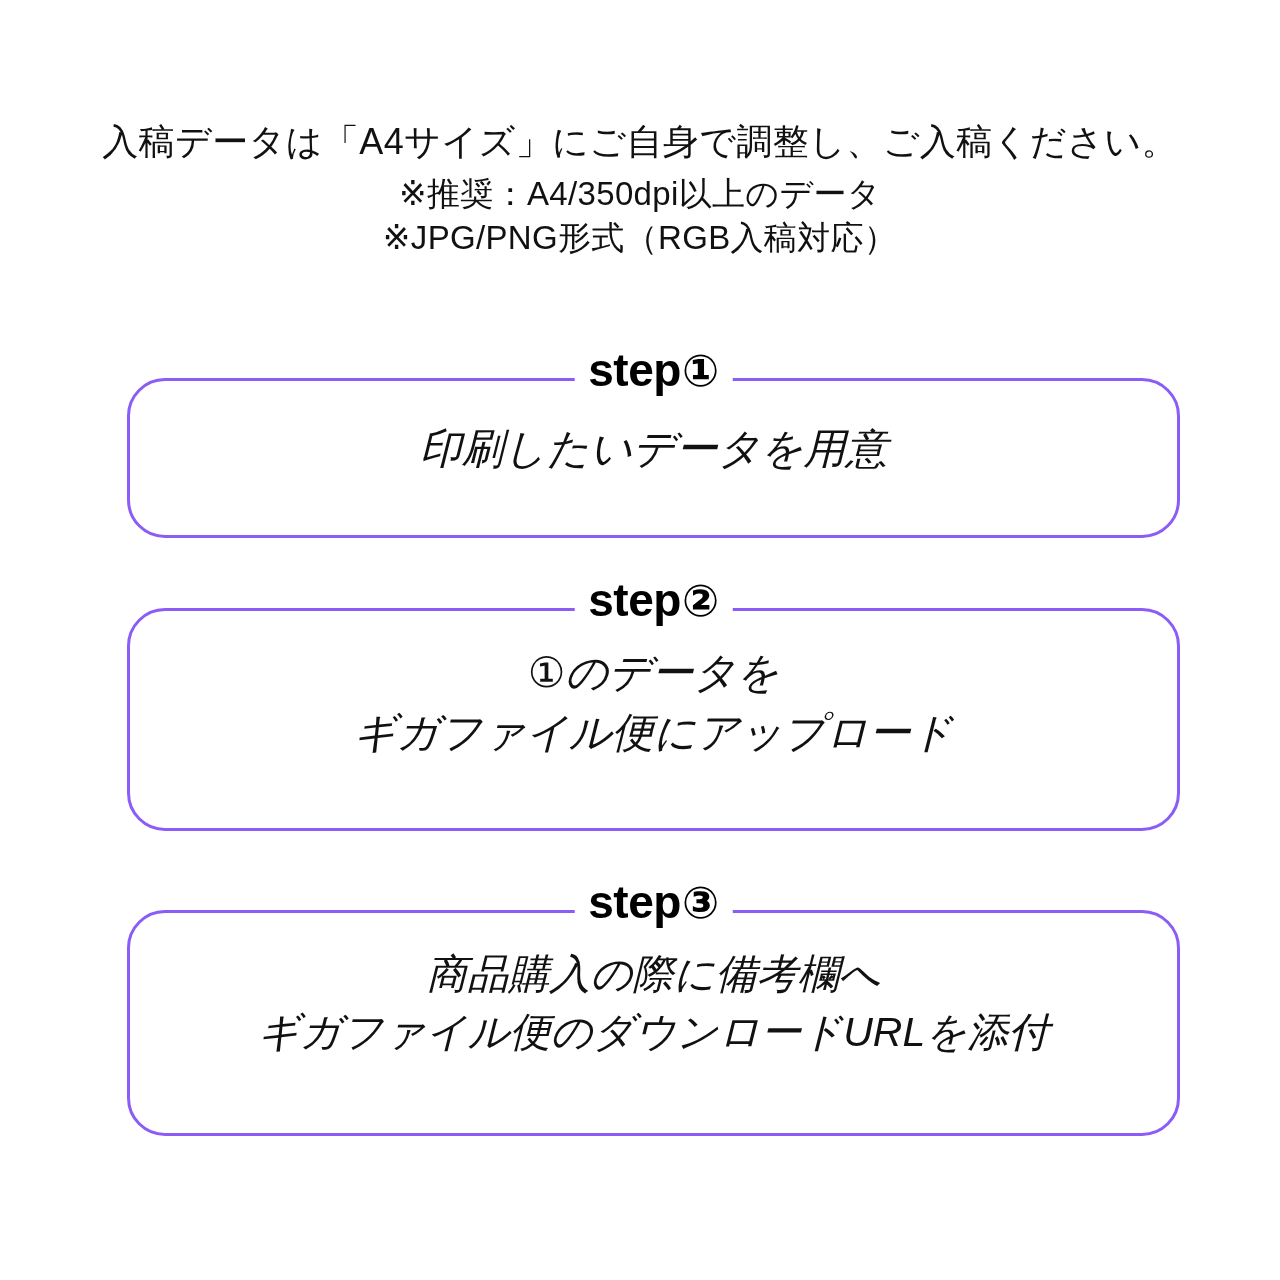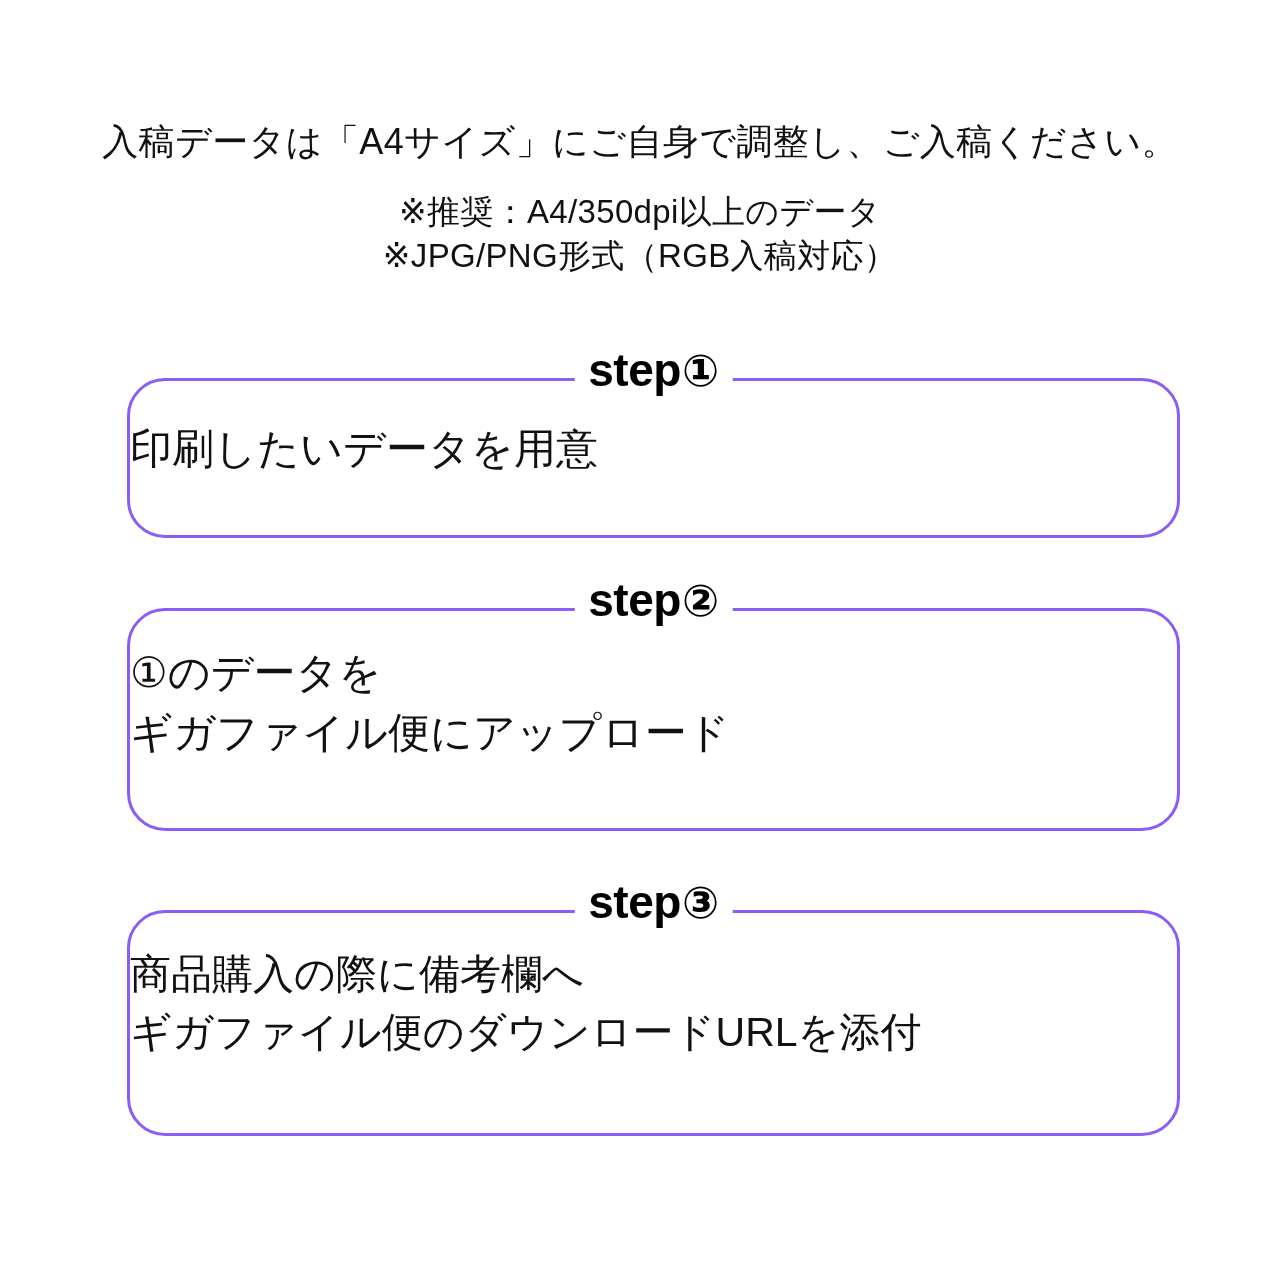--- a/index.html
+++ b/index.html
@@ -28,21 +28,21 @@
 
   .header-line {
     display: block;
     color: #111111;
     line-height: 1.32;
     letter-spacing: 0.01em;
     white-space: nowrap;
   }
 
   .header-line.line-1 { font-size: 36px; }
-  .header-line.line-2 { font-size: 33px; margin-top: 24px; }
+  .header-line.line-2 { font-size: 33px; margin-top: 6px; }
   .header-line.line-3 { font-size: 33px; margin-top: 1px; }
 
   
   #steps {
     position: absolute;
     left: 0;
     top: 0;
     width: 1280px;
     height: 1280px;
   }
@@ -79,21 +79,22 @@
   .step-label .circled {
     font-size: 44px;
     margin-left: 1px;
   }
 
   
   .step-body {
     position: absolute;
     left: 0;
     width: 100%;
-    text-align: left;
+    text-align: center;
+    font-style: italic;
   }
 
   .step-box.box-1 .step-body { top: 38px; }
   .step-box.box-2 .step-body { top: 32px; }
   .step-box.box-3 .step-body { top: 32px; }
 
   .body-line {
     display: block;
     font-size: 42px;
     line-height: 1.42;

